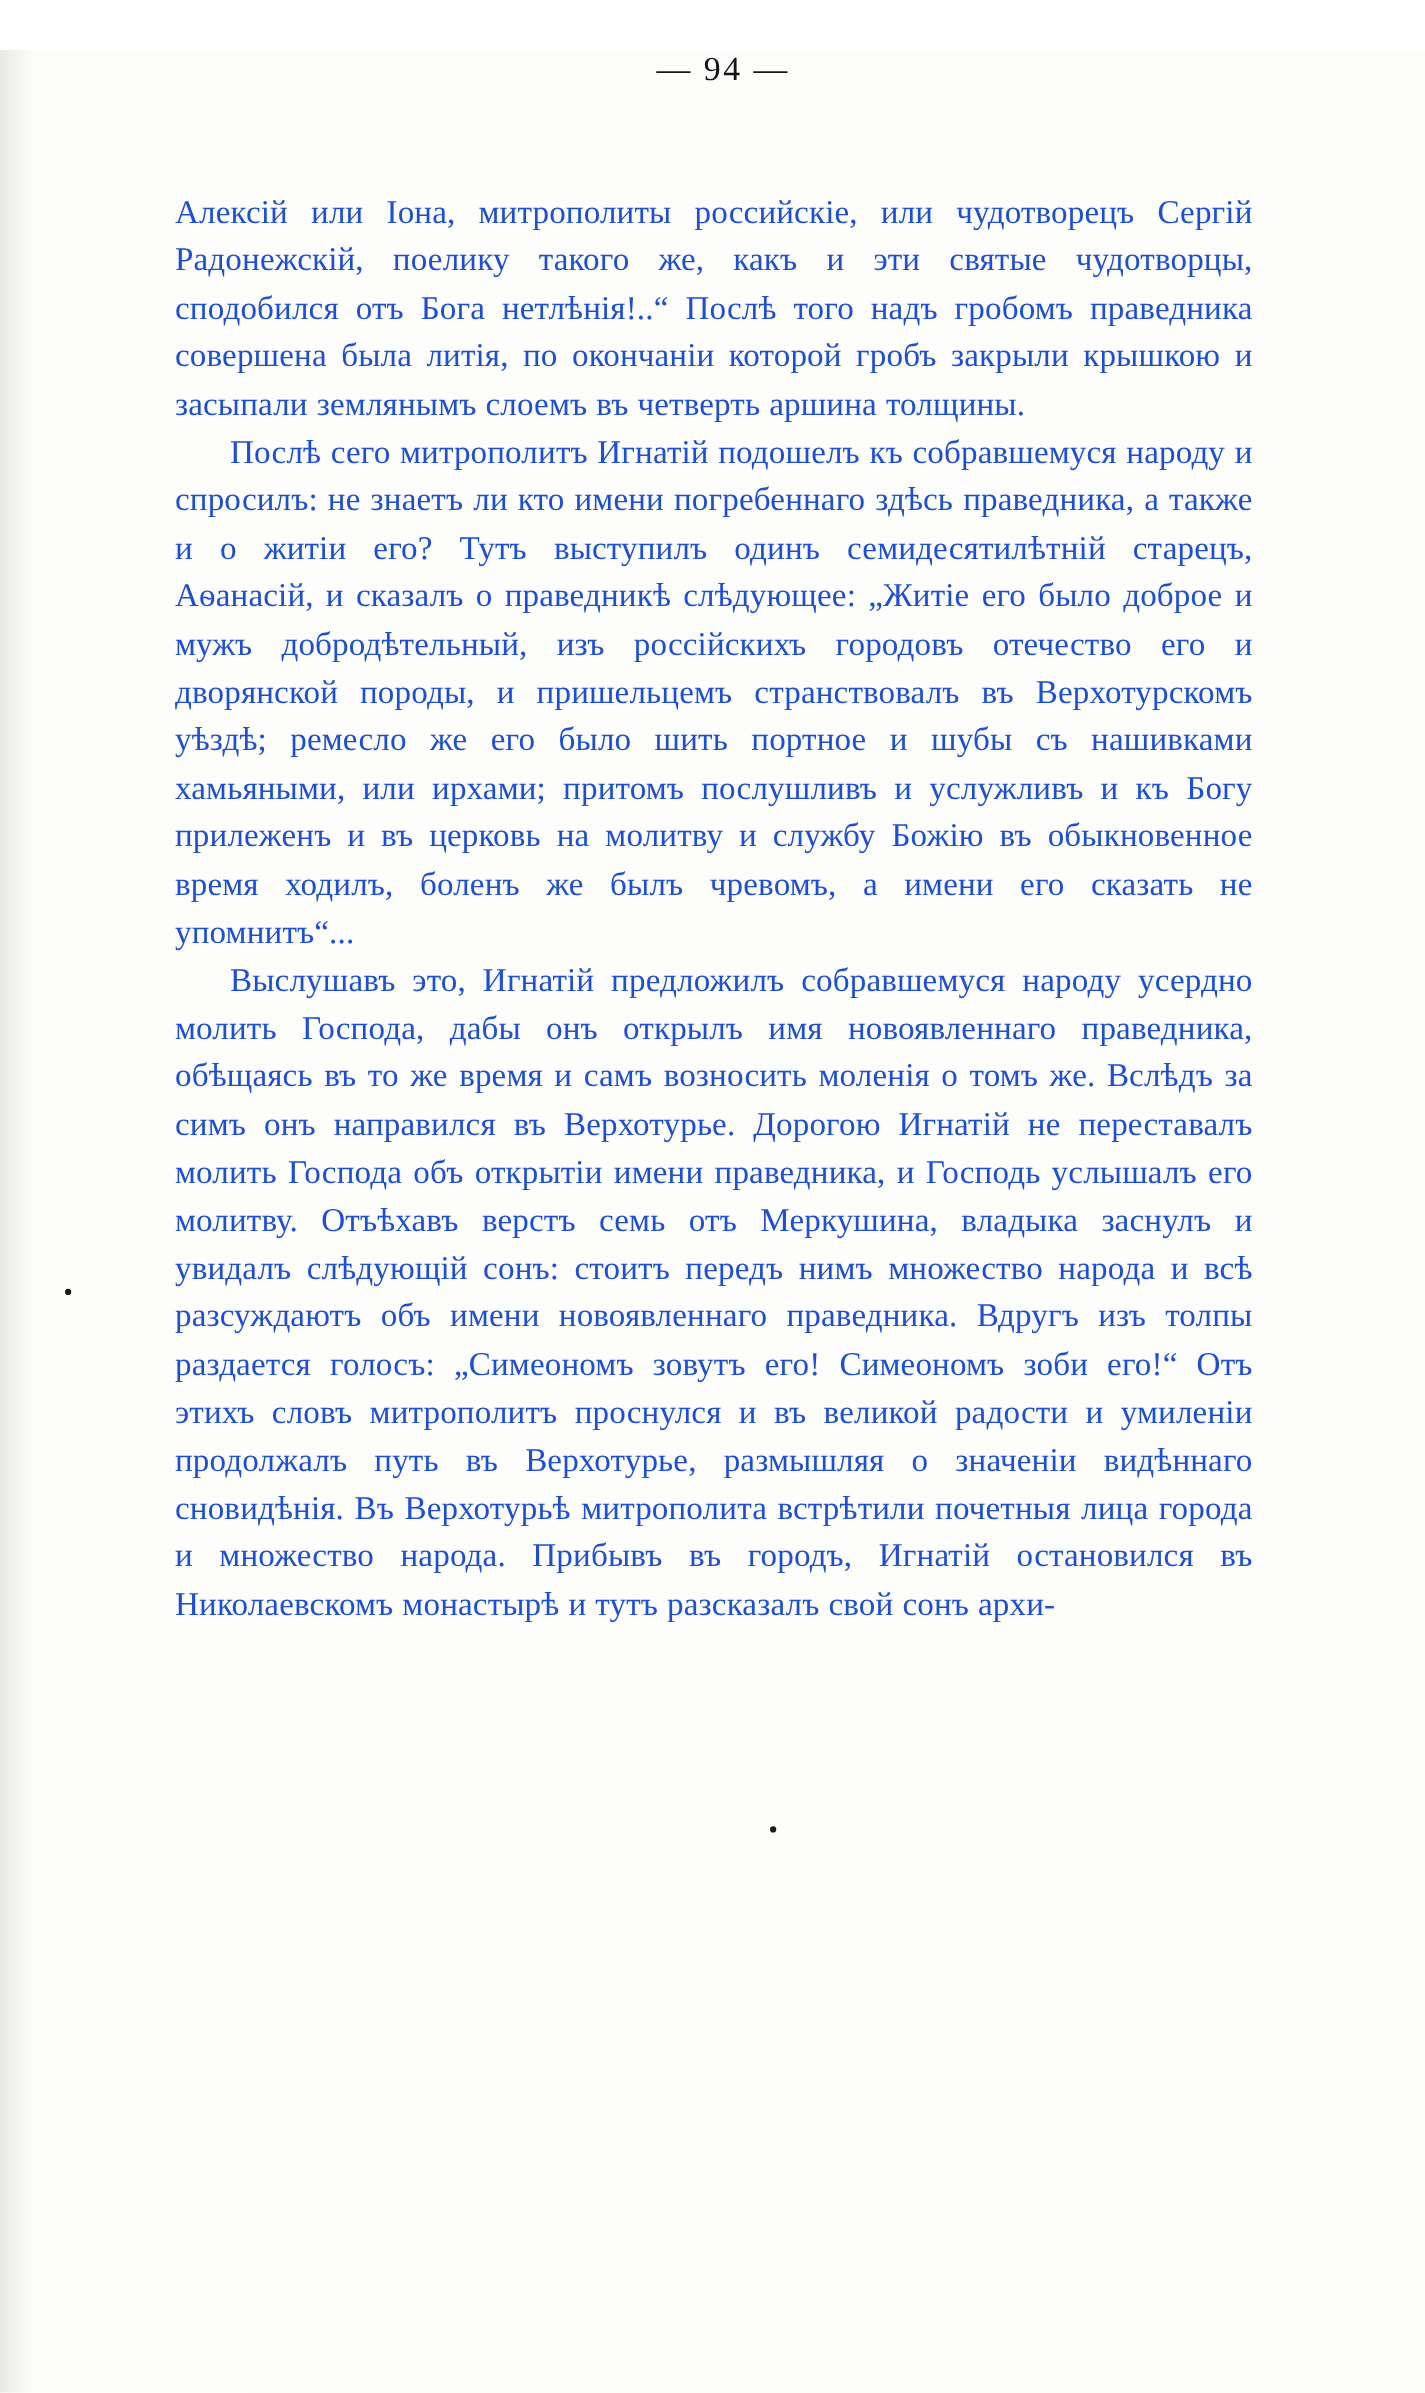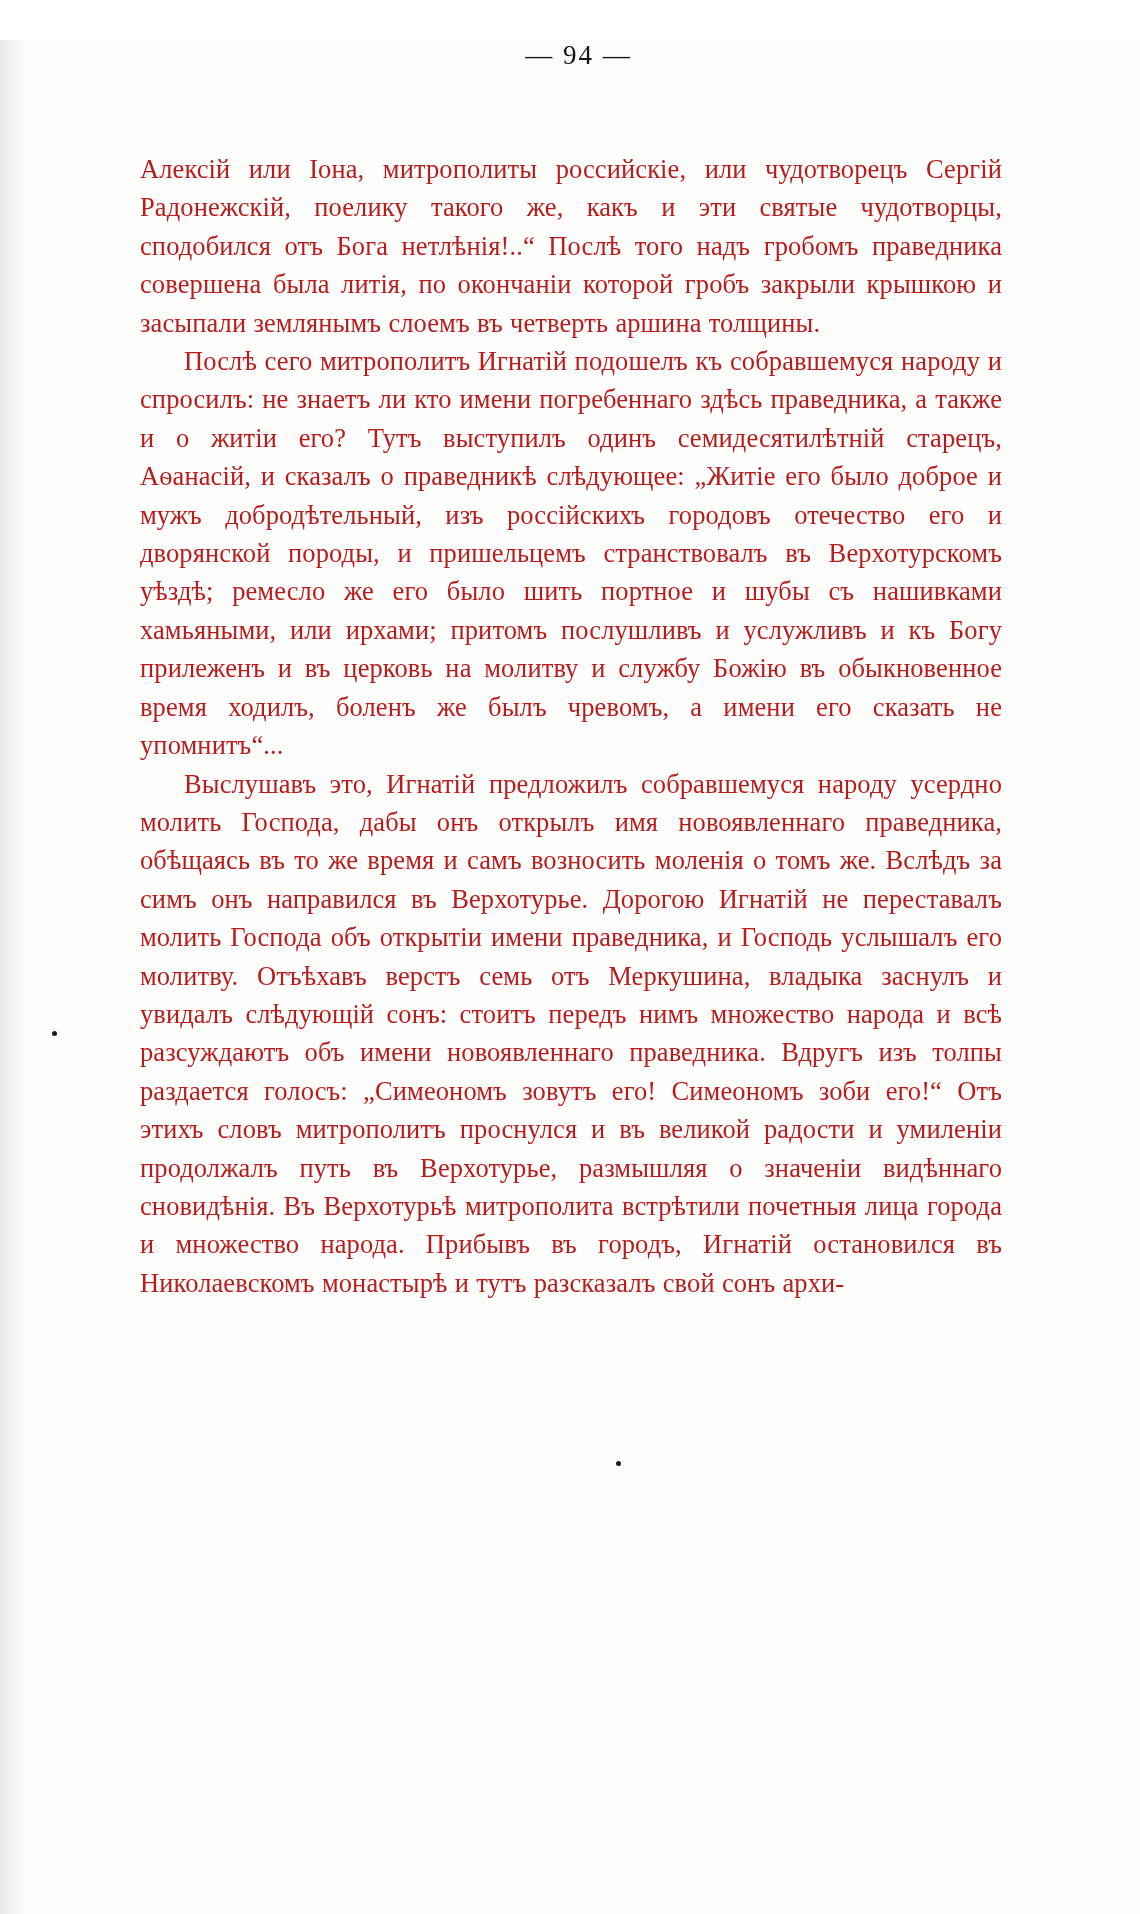--- a/index.html
+++ b/index.html
@@ -38,21 +38,21 @@
     left: 140px;
     top: 110px;
     width: 862px;
   }
   p.para {
     margin: 0 0 0 0;
     font-size: 26.5px;
     line-height: 38.4px;
     text-align: justify;
     text-justify: inter-word;
-    color: #b91c1c;
+    color: #1d4ed8;
     font-family: "Liberation Serif", serif;
     letter-spacing: 0.1px;
     text-indent: 44px;
     word-spacing: 0.5px;
   }
   p.para.first {
     text-indent: 0;
   }
   .dot-left {
     position: absolute;

